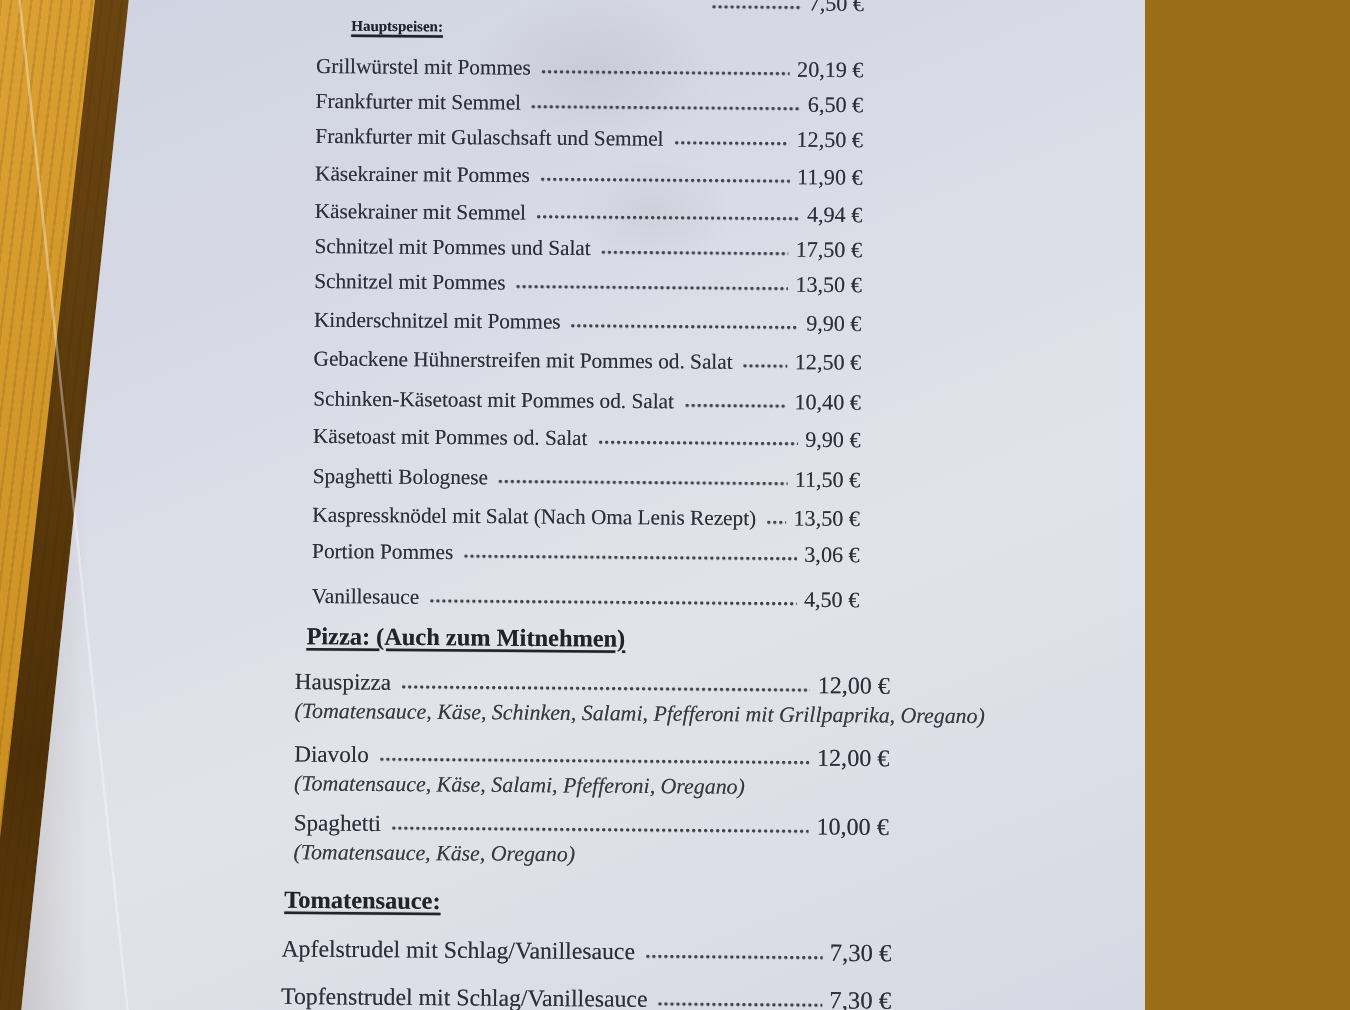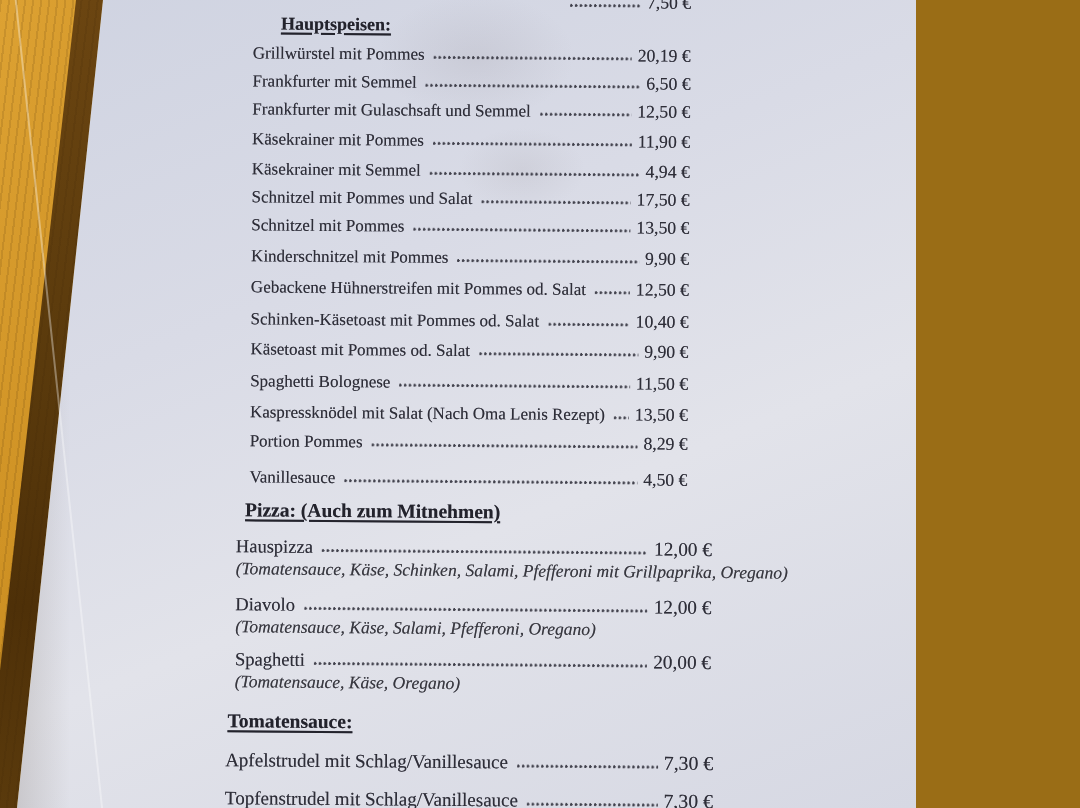--- a/index.html
+++ b/index.html
@@ -52,21 +52,21 @@
     background-image:radial-gradient(circle at 2.2px 2.6px,#41414c 1.12px,rgba(65,65,76,0) 1.6px);
     background-size:4.8px 5px;background-repeat:repeat-x;background-position:left bottom;}
   .heading{position:absolute;font-weight:bold;color:#23232c;
     text-decoration:underline;text-decoration-thickness:1.6px;text-underline-offset:3px;}
   .desc{position:absolute;font-style:italic;font-size:17.5px;color:#38383f;white-space:nowrap;}
 
   .sec0{left:250px;right:228px;font-size:17px;}
   .sec1{left:237px;right:203px;font-size:18.5px;}
   .sec2{left:228px;right:200px;font-size:19px;}
   #row-top{left:558px;right:228px;top:-9px;font-size:17px;}
-  #h-haupt{left:278px;top:15px;font-size:18px;}
+  #h-haupt{left:278px;top:15px;font-size:12px;}
   #h-pizza{left:246px;top:501px;font-size:19.5px;}
   #h-nach{left:230px;top:712px;font-size:19.5px;}
 </style>
 </head>
 <body>
 
 <div id="scene">
 
   <div class="wood" id="wood-left-dark"></div>
   <div class="wood" id="wood-left-light"></div>
@@ -150,21 +150,21 @@
       <span class="pr">11,50 €</span>
     </div>
     <div class="row sec0" style="top:403px">
       <span class="nm">Kaspressknödel mit Salat (Nach Oma Lenis Rezept)</span>
       <span class="leader"></span>
       <span class="pr">13,50 €</span>
     </div>
     <div class="row sec0" style="top:432px">
       <span class="nm">Portion Pommes</span>
       <span class="leader"></span>
-      <span class="pr">8,29 €</span>
+      <span class="pr">3,06 €</span>
     </div>
     <div class="row sec0" style="top:468px">
       <span class="nm">Vanillesauce</span>
       <span class="leader"></span>
       <span class="pr">4,50 €</span>
     </div>
 
     <div class="heading" id="h-pizza">Pizza:  (Auch zum Mitnehmen)</div>
 
     <div class="row sec1" style="top:537px">
@@ -177,21 +177,21 @@
     <div class="row sec1" style="top:595px">
       <span class="nm">Diavolo</span>
       <span class="leader"></span>
       <span class="pr">12,00 €</span>
     </div>
     <div class="desc" style="left:237px;top:618px">(Tomatensauce, Käse, Salami, Pfefferoni, Oregano)</div>
 
     <div class="row sec1" style="top:650px">
       <span class="nm">Spaghetti</span>
       <span class="leader"></span>
-      <span class="pr">20,00 €</span>
+      <span class="pr">10,00 €</span>
     </div>
     <div class="desc" style="left:237px;top:673px">(Tomatensauce, Käse, Oregano)</div>
 
     <div class="heading" id="h-nach">Tomatensauce:</div>
 
     <div class="row sec2" style="top:750px">
       <span class="nm">Apfelstrudel mit Schlag/Vanillesauce</span>
       <span class="leader"></span>
       <span class="pr">7,30 €</span>
     </div>

